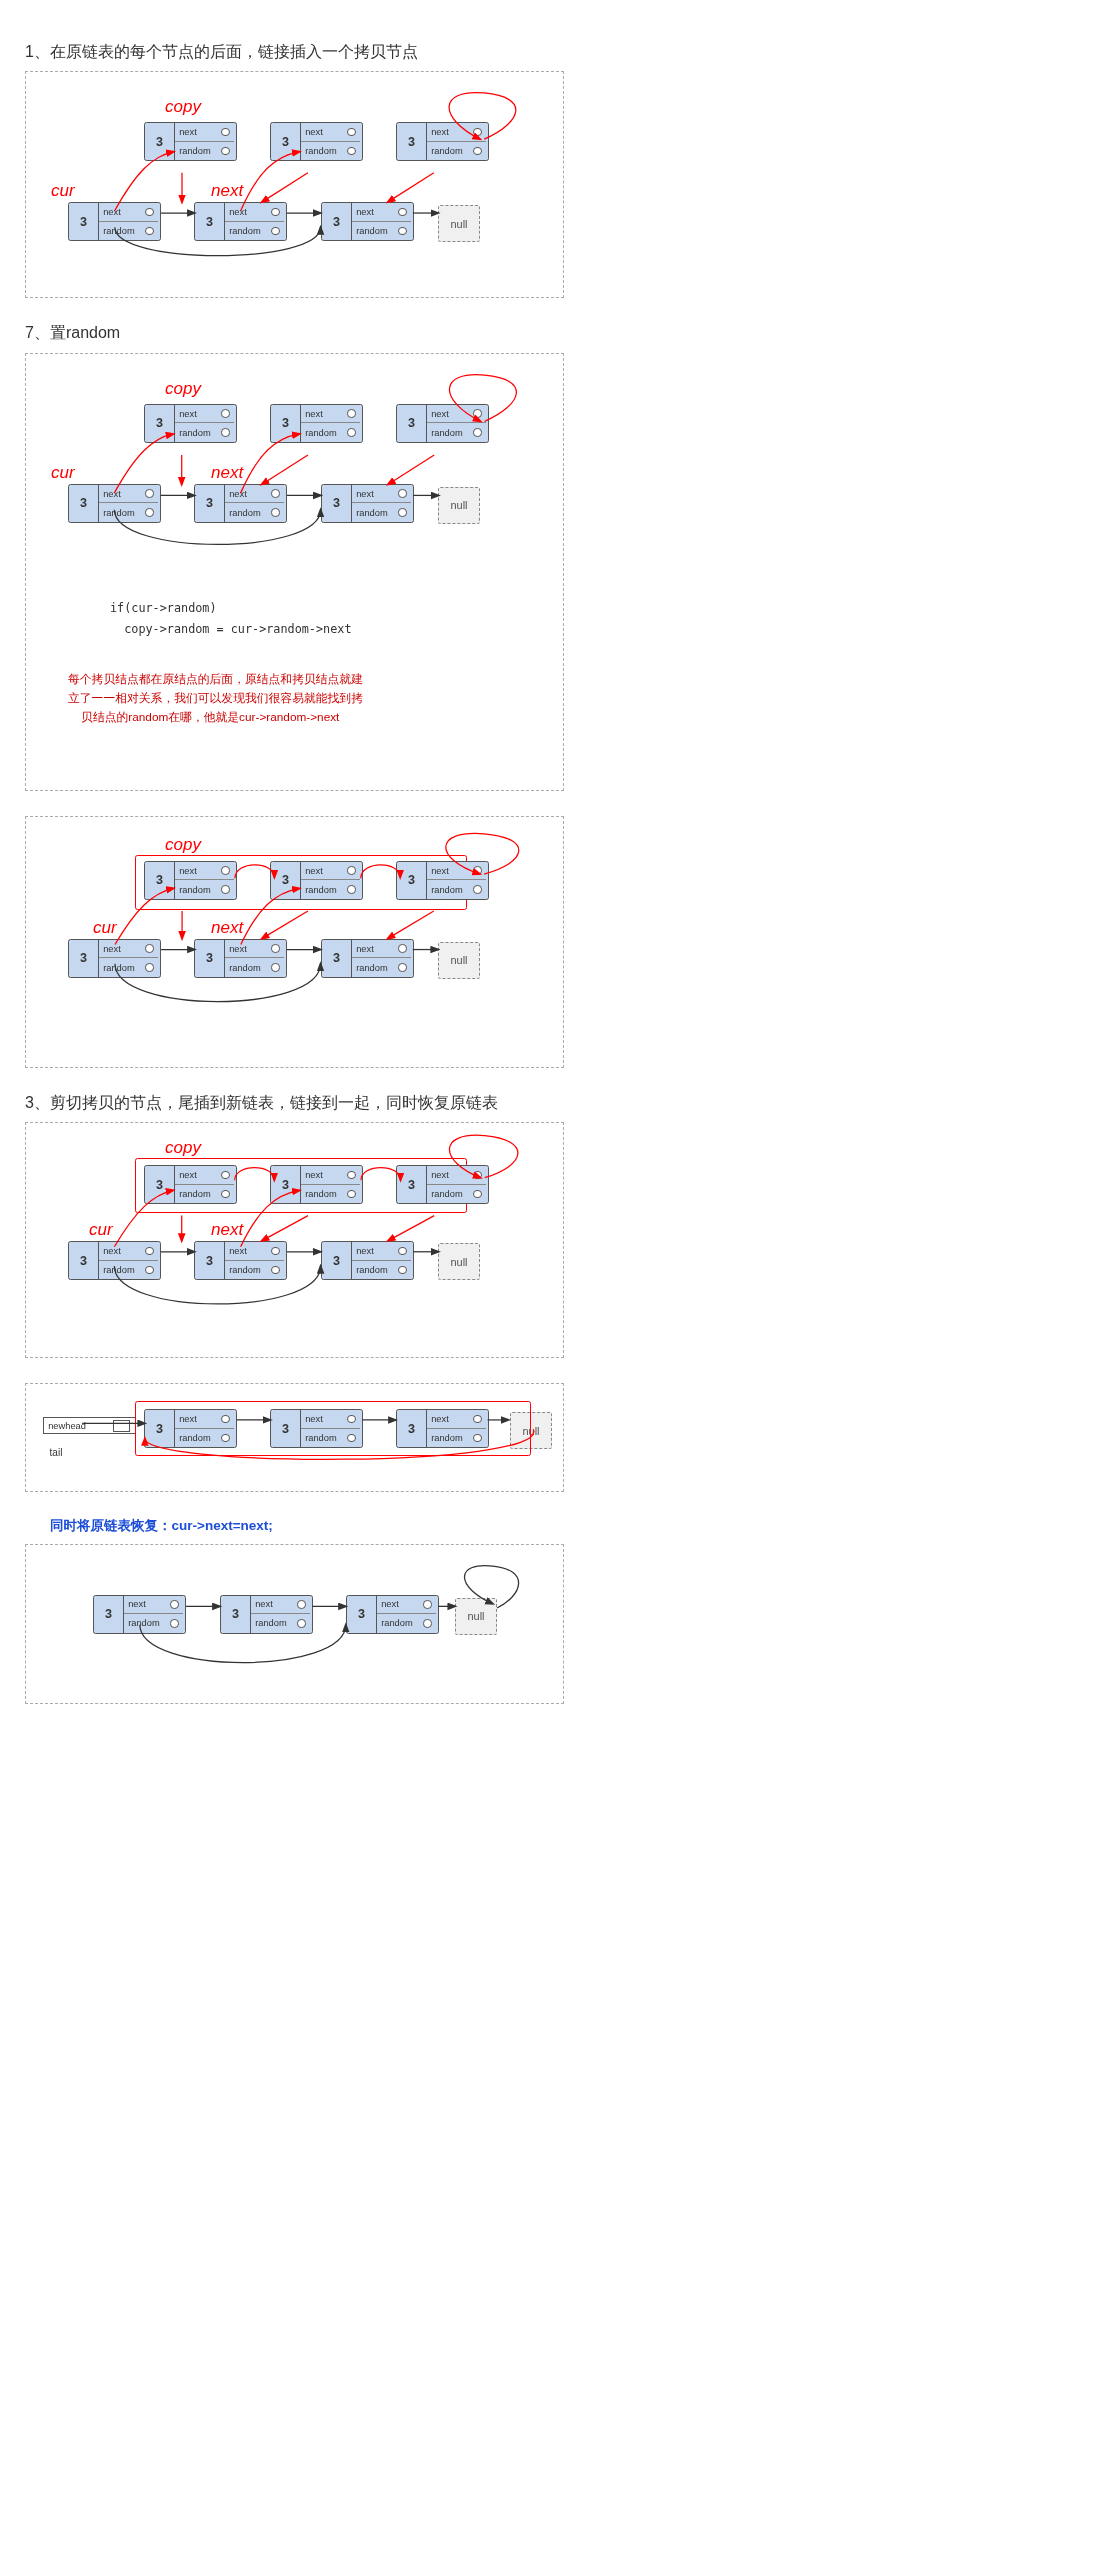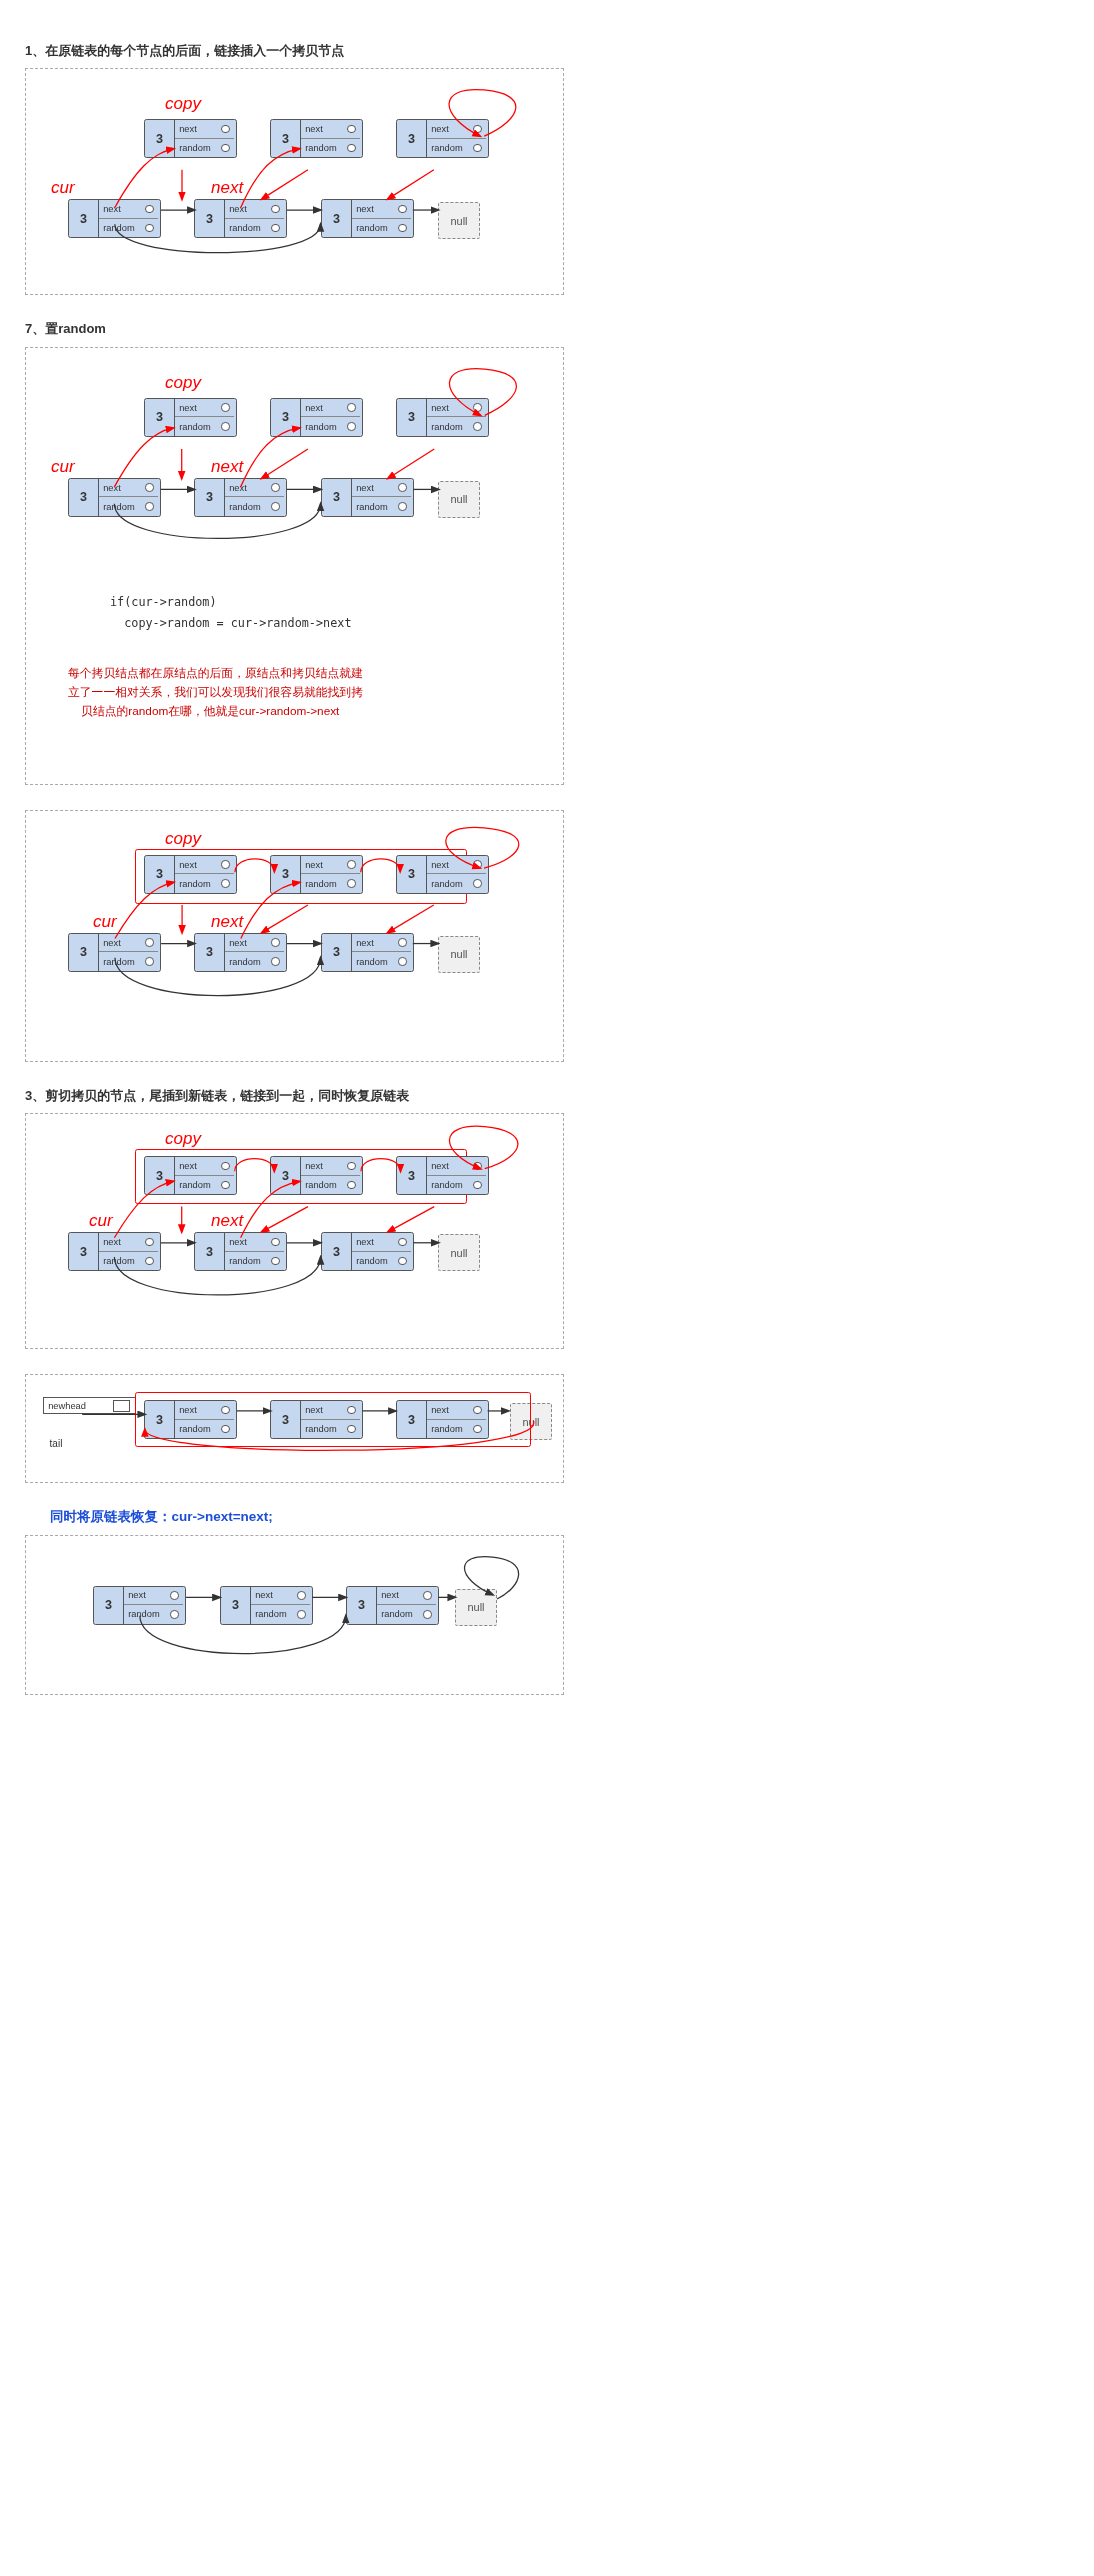--- a/index.html
+++ b/index.html
@@ -6,25 +6,24 @@
     body {
       font-family: Arial, sans-serif;
       background: #fff;
       width: 1094px;
       min-height: 2576px;
       padding: 17px 25px;
       color: #333;
     }
 
     .section-title {
-      font-size: 13px;
+      font-size: 16px;
       color: #333;
       margin-bottom: 8.4px;
       margin-top: 25px;
-      font-weight: bold;
     }
 
     .diagram-container {
       position: relative;
       border: 1.3px dashed #aaa;
       margin: 8.4px 0 25px 0;
       background: #fff;
     }
 
     
@@ -627,21 +626,21 @@
     <path d="M255,147 C275,105 295,85 325,80" stroke="red" stroke-width="1.5" fill="none" marker-end="url(#arr4r)"></path>
     <path d="M105,170 C105,230 350,230 350,170" stroke="#333" stroke-width="1.5" fill="none" marker-end="url(#arr4b)"></path>
     <path d="M545,65 C595,50 600,20 545,15 C490,10 490,45 540,65" stroke="red" stroke-width="1.5" fill="none" marker-end="url(#arr4r)"></path>
     <path d="M248,68 C248,48 295,48 295,68" stroke="red" stroke-width="1.5" fill="none" marker-end="url(#arr4r)"></path>
     <path d="M398,68 C398,48 445,48 445,68" stroke="red" stroke-width="1.5" fill="none" marker-end="url(#arr4r)"></path>
   </svg>
 </div>
 
 <div class="diagram-container" style="height:109px; width:539px; margin-top:8.4px;">
 
-  <div class="newhead-box" style="position:absolute; left:17px; top:22px;gap:24px;">
+  <div class="newhead-box" style="position:absolute; left:17px; top:33px;gap:24px;">
     <span>newhead</span>
     <div class="newhead-inner"></div>
   </div>
 
   <div class="node" style="left:118px; top:25px; width:93px;">
     <div class="node-val">3</div>
     <div class="node-fields">
       <div class="node-field">
           <span>next</span>
           <span class="node-dot"></span>

